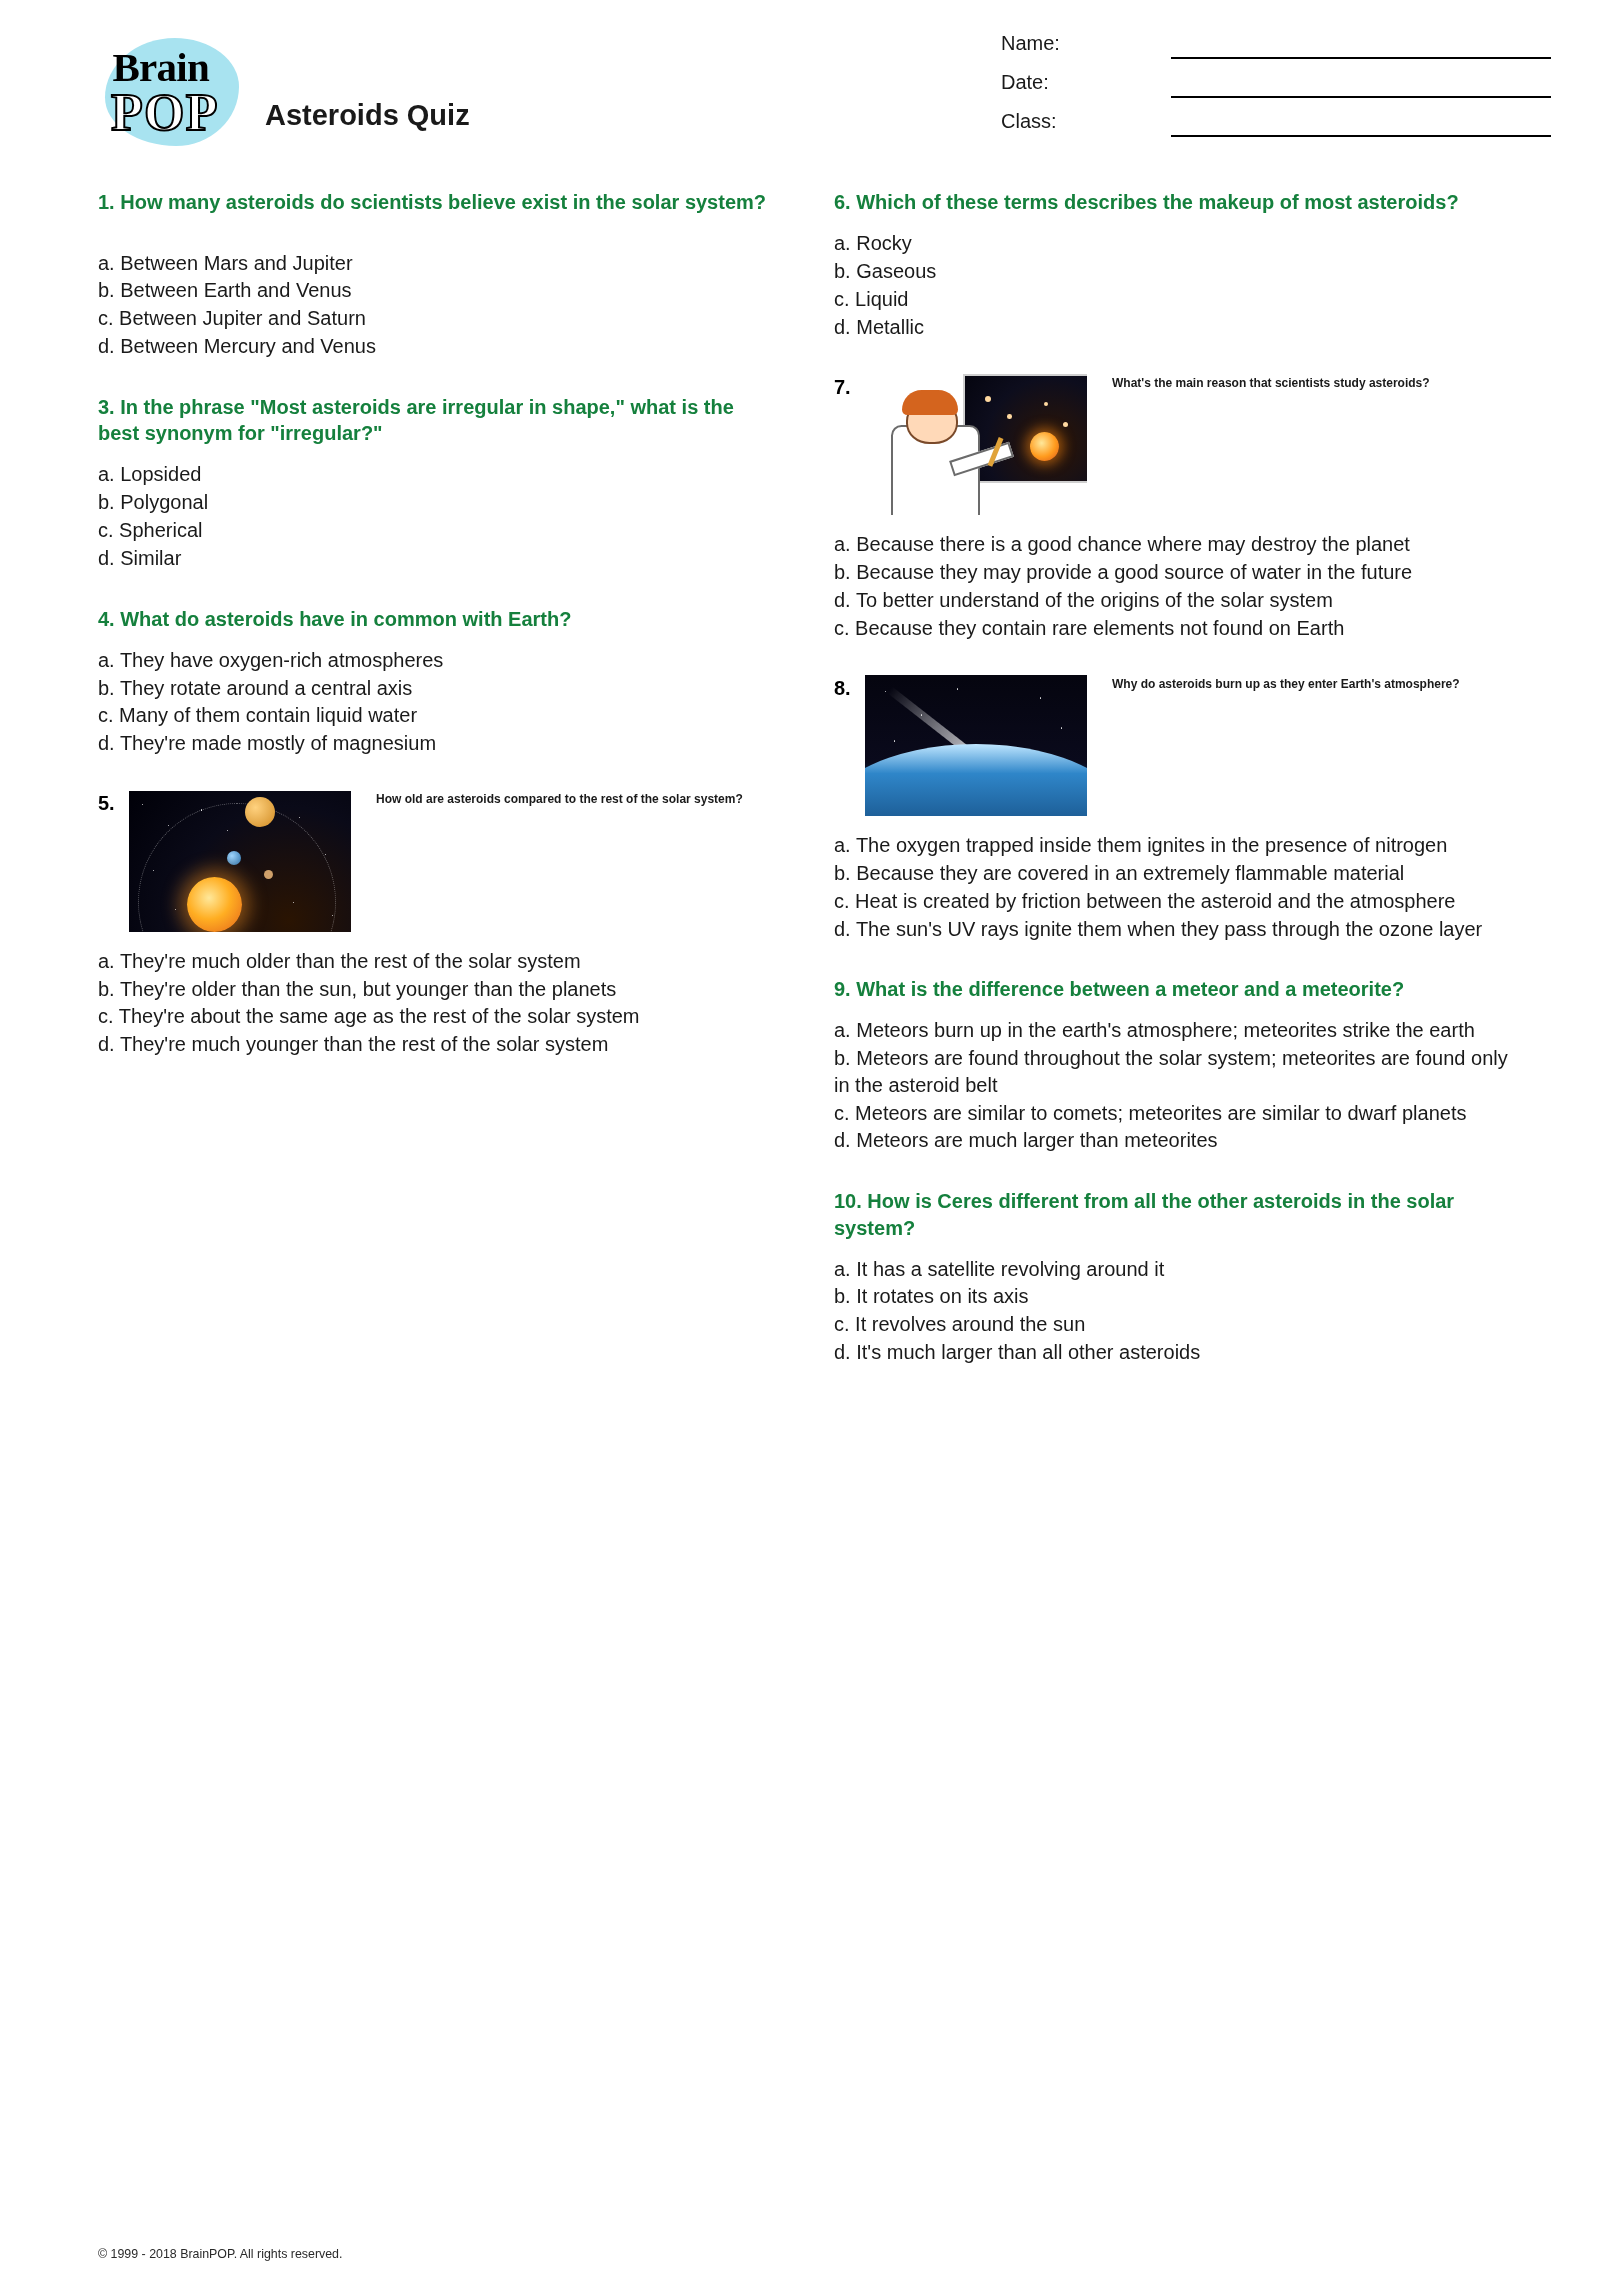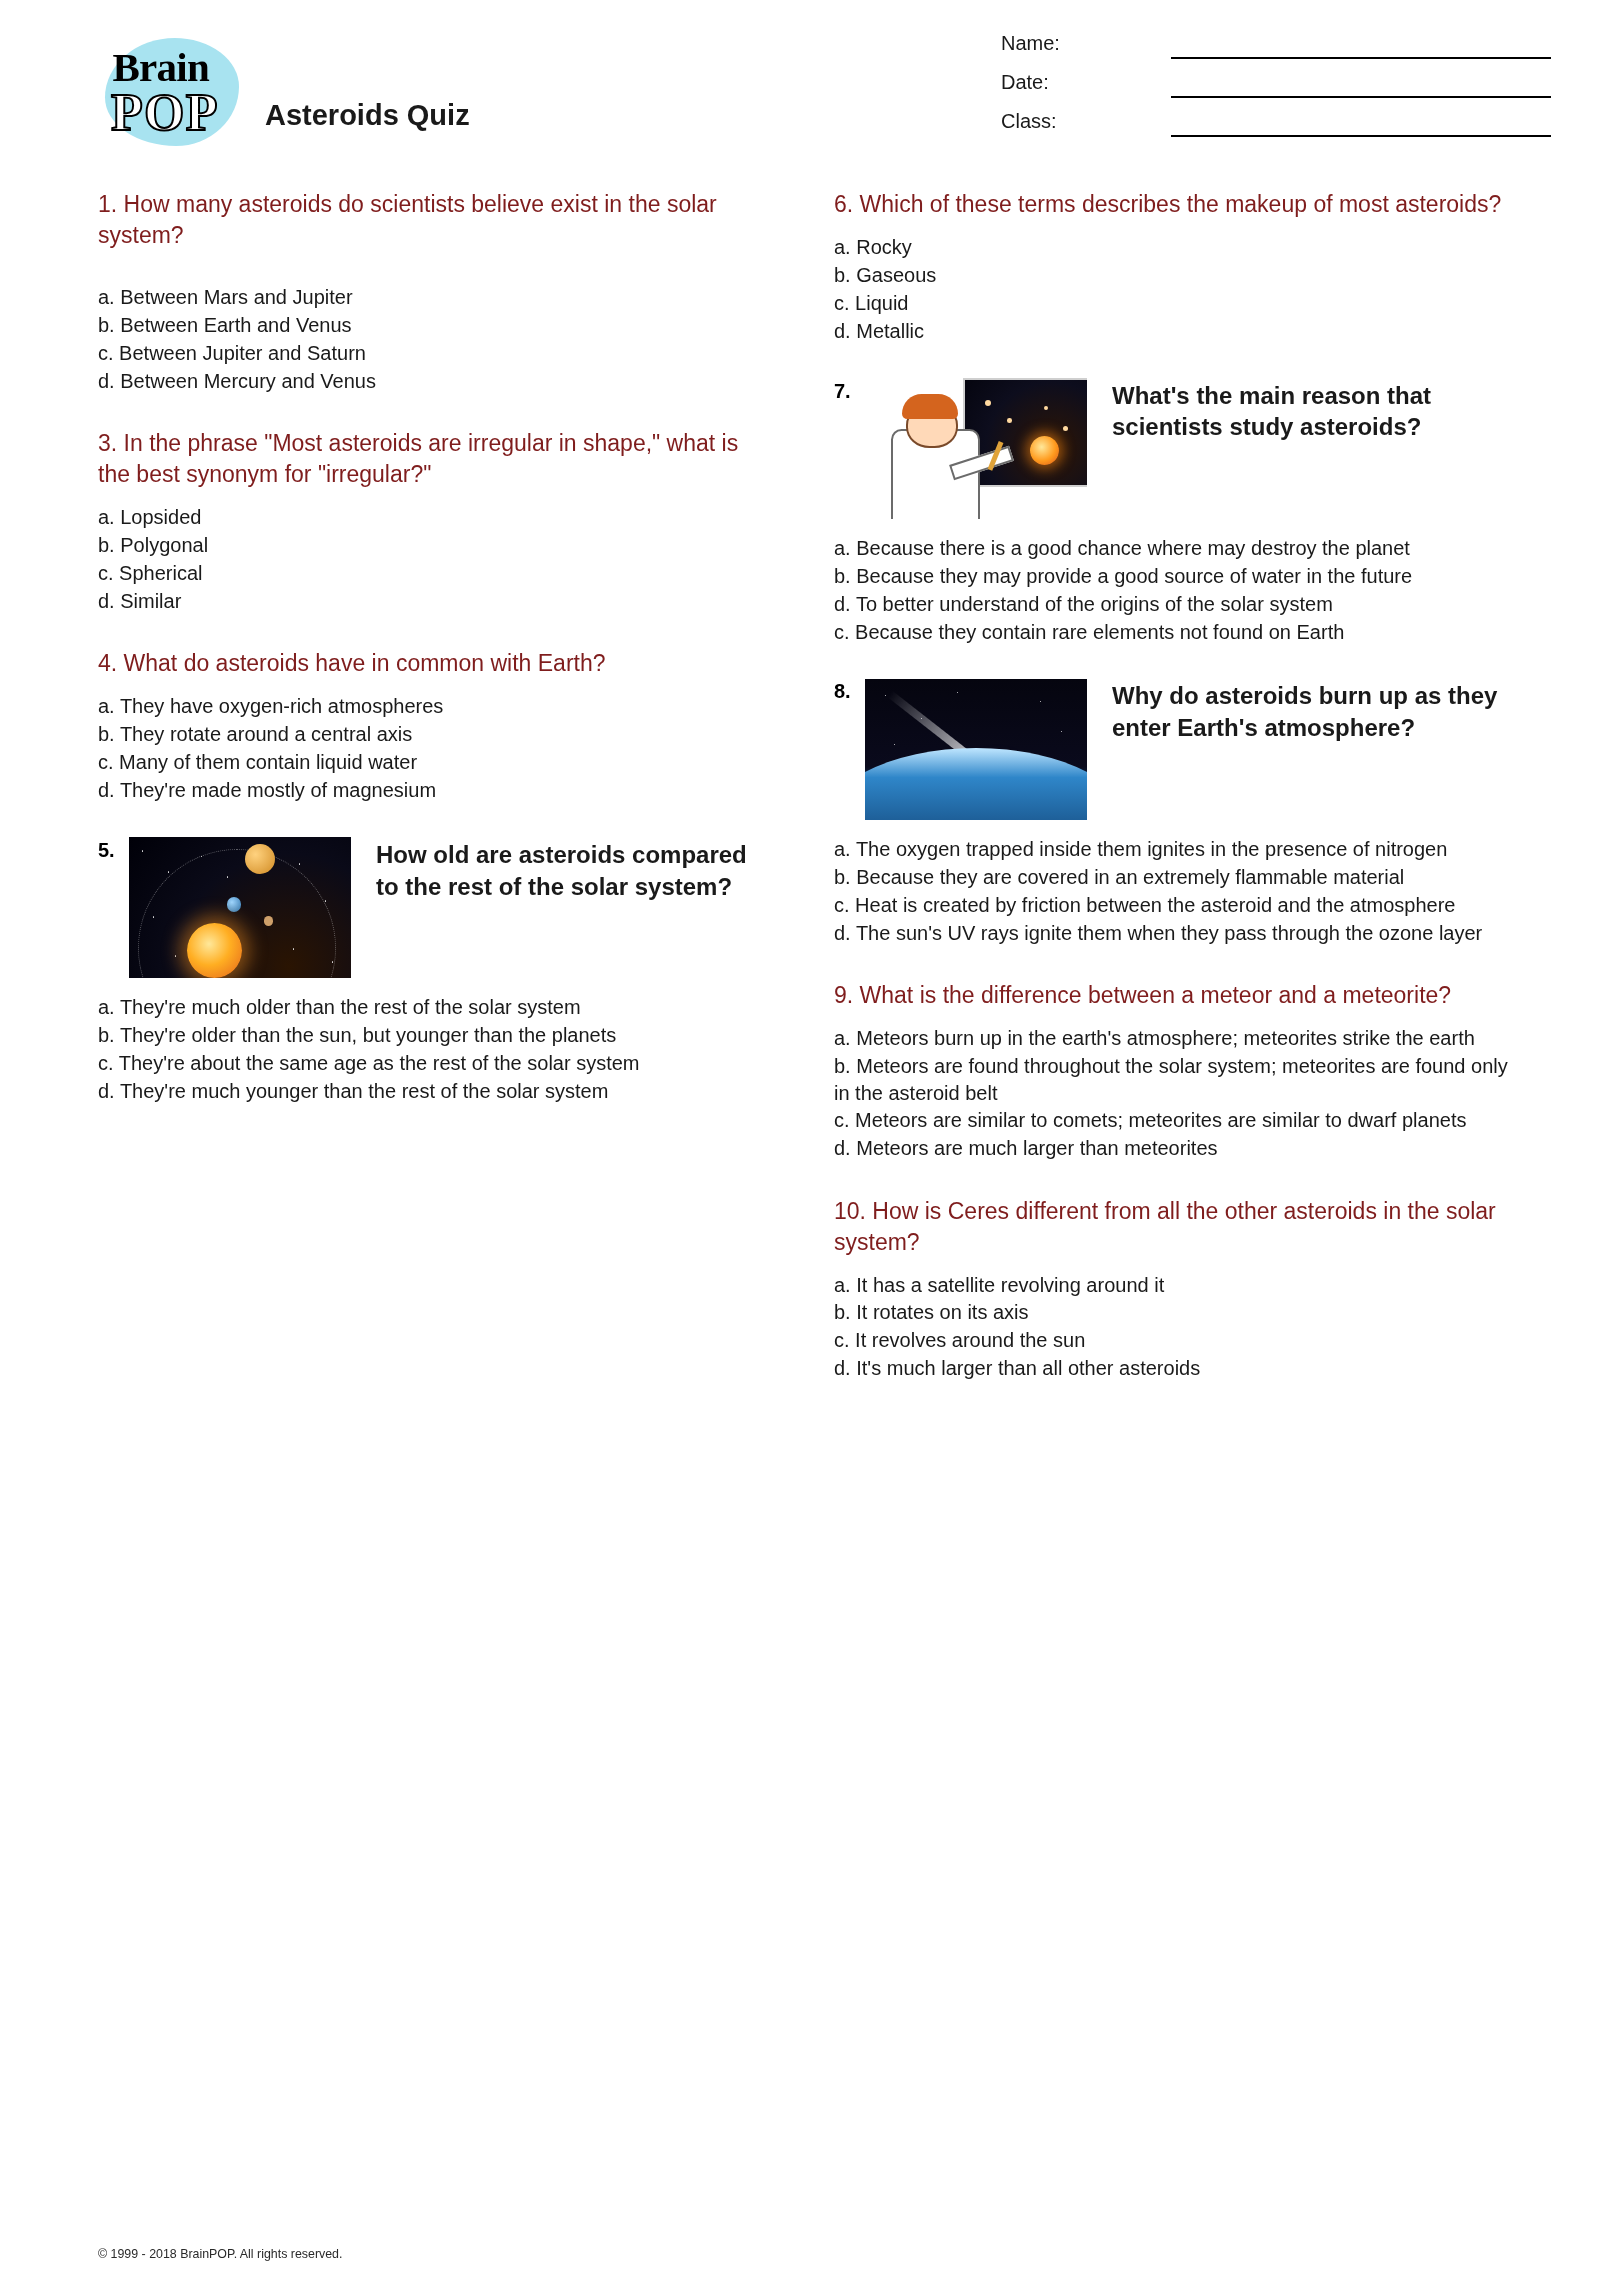--- a/index.html
+++ b/index.html
@@ -107,24 +107,24 @@
     display: flex;
     gap: 59px;
   }
   .col {
     width: 677px;
   }
   .question-block {
     margin-bottom: 34px;
   }
   .q-text {
-    font-size: 23px;
-    font-weight: normal;
+    font-size: 20px;
+    font-weight: bold;
     line-height: 1.33;
-    color: #7f1d1d;
+    color: #15803d;
     margin-bottom: 14.4px;
   }
   .choices {
     font-size: 20px;
     line-height: 1.33;
     color: #1a1a1a;
   }
   .choice {
     margin-bottom: 1.3px;
   }
@@ -148,21 +148,21 @@
   }
   .q-thumb {
     width: 222px;
     height: 141px;
     flex: none;
     position: relative;
     overflow: hidden;
     background: #000010;
   }
   .q-img-text {
-    font-size: 24px;
+    font-size: 12px;
     font-weight: bold;
     line-height: 1.33;
     padding-left: 25px;
     padding-top: 1.3px;
     color: #1a1a1a;
   }
   .q-after-img {
     margin-top: 15.7px;
   }
 

